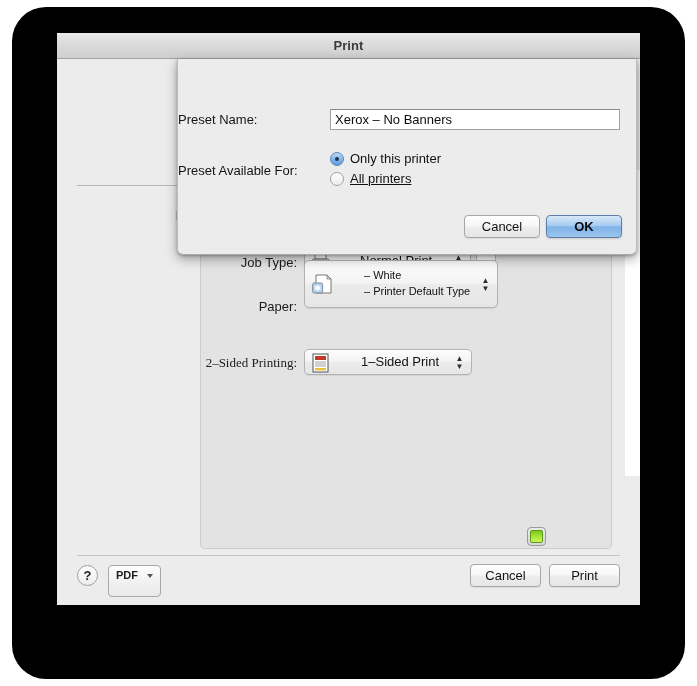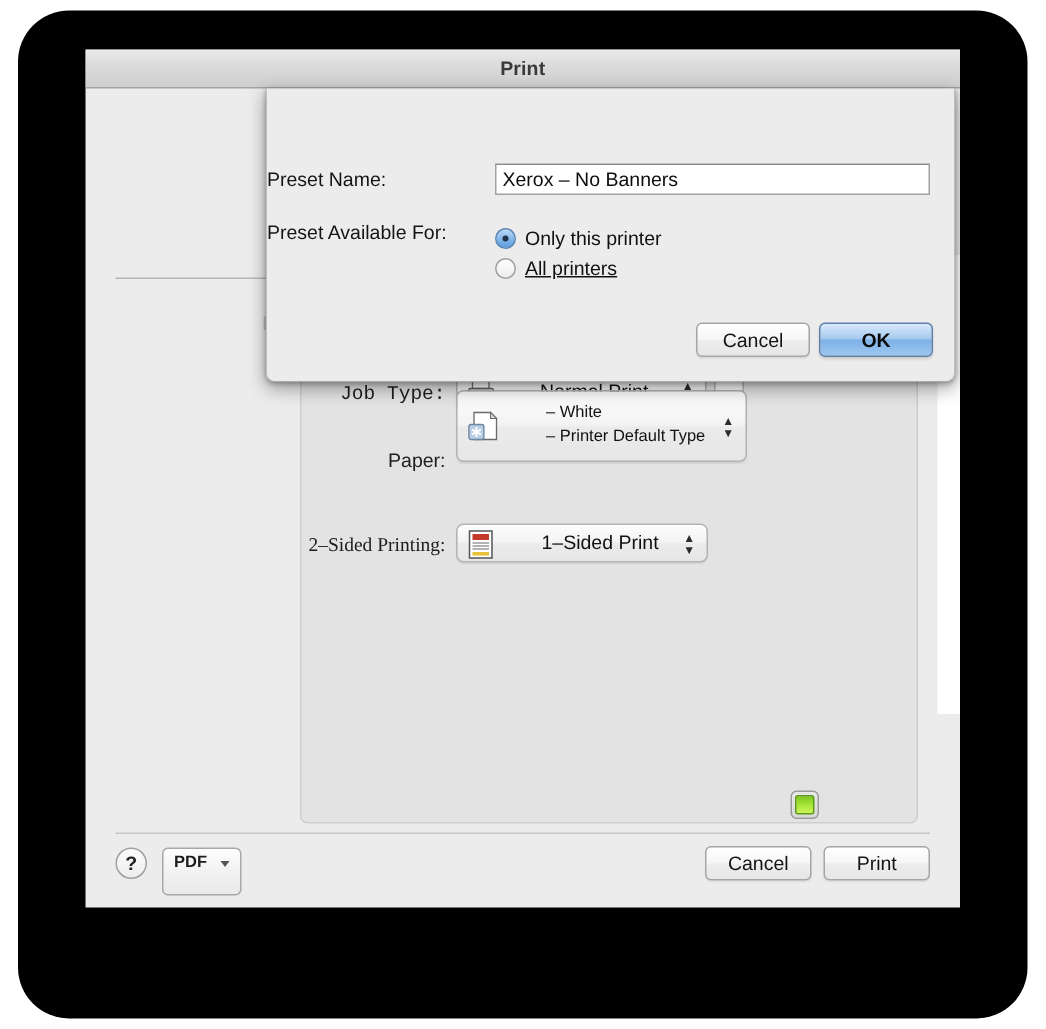--- a/index.html
+++ b/index.html
@@ -401,21 +401,21 @@
       <span class="txt">Xerox Features</span>
       <span class="arrows">▲<br>▼</span>
     </div>
 
     <div class="dim-row" style="left:118px; top:149px; font-weight:bold;">Paper/Output</div>
   </div>
 
   <div id="content-panel"></div>
 
   <div class="field-row">
-    <div class="field-label" style="left:120px; top:222px; width:120px;font-family:Liberation Mono, monospace;">Job Type:</div>
+    <div class="field-label" style="left:120px; top:222px; width:120px;">Job Type:</div>
 
     <div class="popup" style="left:247px; top:216px; width:167px; height:24px;">
 
       <svg class="icon-printer" style="left:6px; top:3px;" viewBox="0 0 20 17">
         <rect x="4" y="1" width="11" height="5" fill="#ffffff" stroke="#6f6f6f" stroke-width="0.9"></rect>
         <rect x="1.5" y="6" width="16.5" height="6.5" rx="1.3" fill="#d6d6d6" stroke="#5e5e5e" stroke-width="0.9"></rect>
         <rect x="4" y="10.5" width="11" height="5.5" fill="#ffffff" stroke="#6f6f6f" stroke-width="0.9"></rect>
         <circle cx="15.6" cy="8.4" r="0.8" fill="#7a7a7a"></circle>
       </svg>
       <span class="ptxt" style="left:31px; top:3px;">Normal Print</span>
@@ -489,21 +489,21 @@
 
   <div class="pushbtn" id="btn-cancel-main">Cancel</div>
   <div class="pushbtn" id="btn-print-main">Print</div>
 
   <div id="sheet">
 
     <div class="sheet-label" style="left:0px; top:53px; width:144px;">Preset Name:</div>
 
     <input id="preset-name-input" type="text" value="Xerox – No Banners" style="">
 
-    <div class="sheet-label" style="left:0px; top:88px; width:144px;">Preset Available For:</div>
+    <div class="sheet-label" style="left:0px; top:104px; width:144px;">Preset Available For:</div>
 
     <div class="radio on" style="left:152px; top:93px;"></div>
     <div class="radio-label" style="left:172px; top:92px;">Only this printer</div>
 
     <div class="radio" style="left:152px; top:113px;"></div>
     <div class="radio-label" style="left:172px; top:112px;text-decoration:underline;">All printers</div>
 
     <div id="sheet-cancel">Cancel</div>
     <div id="sheet-ok">OK</div>
   </div>

